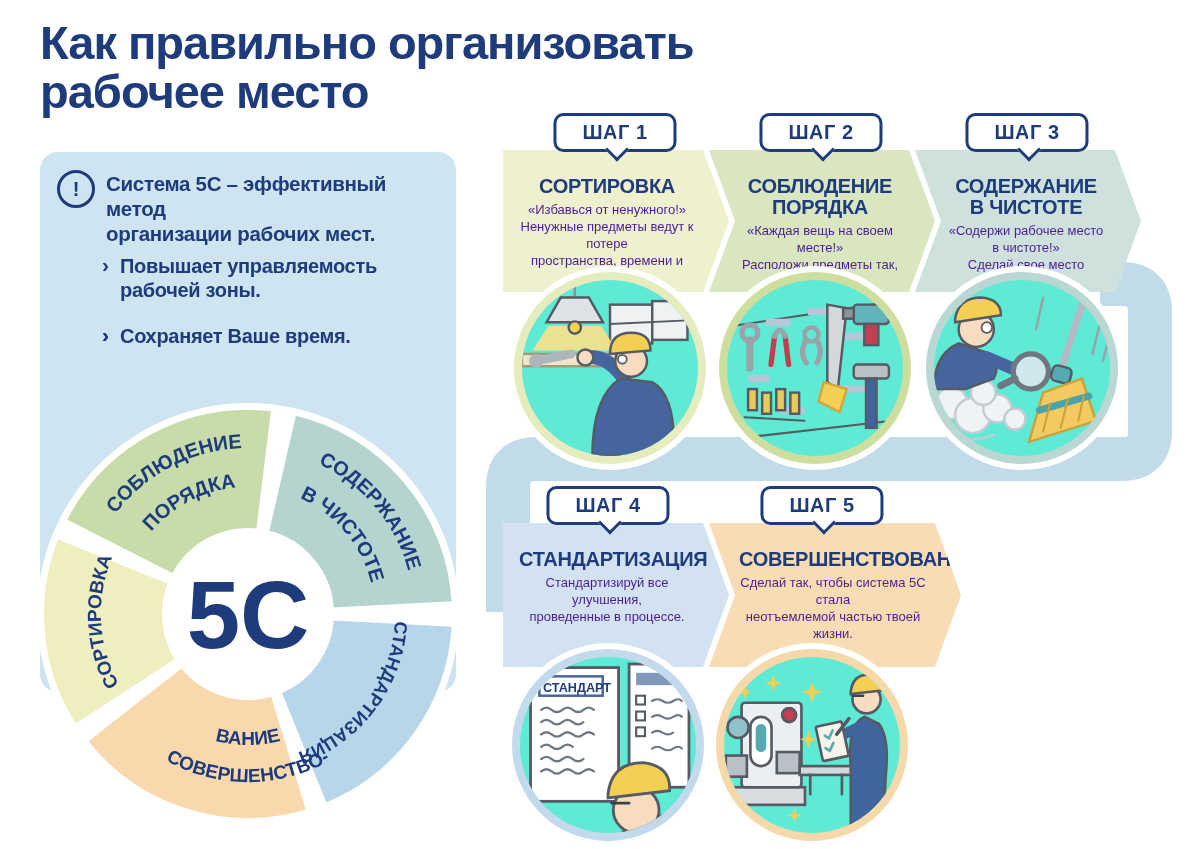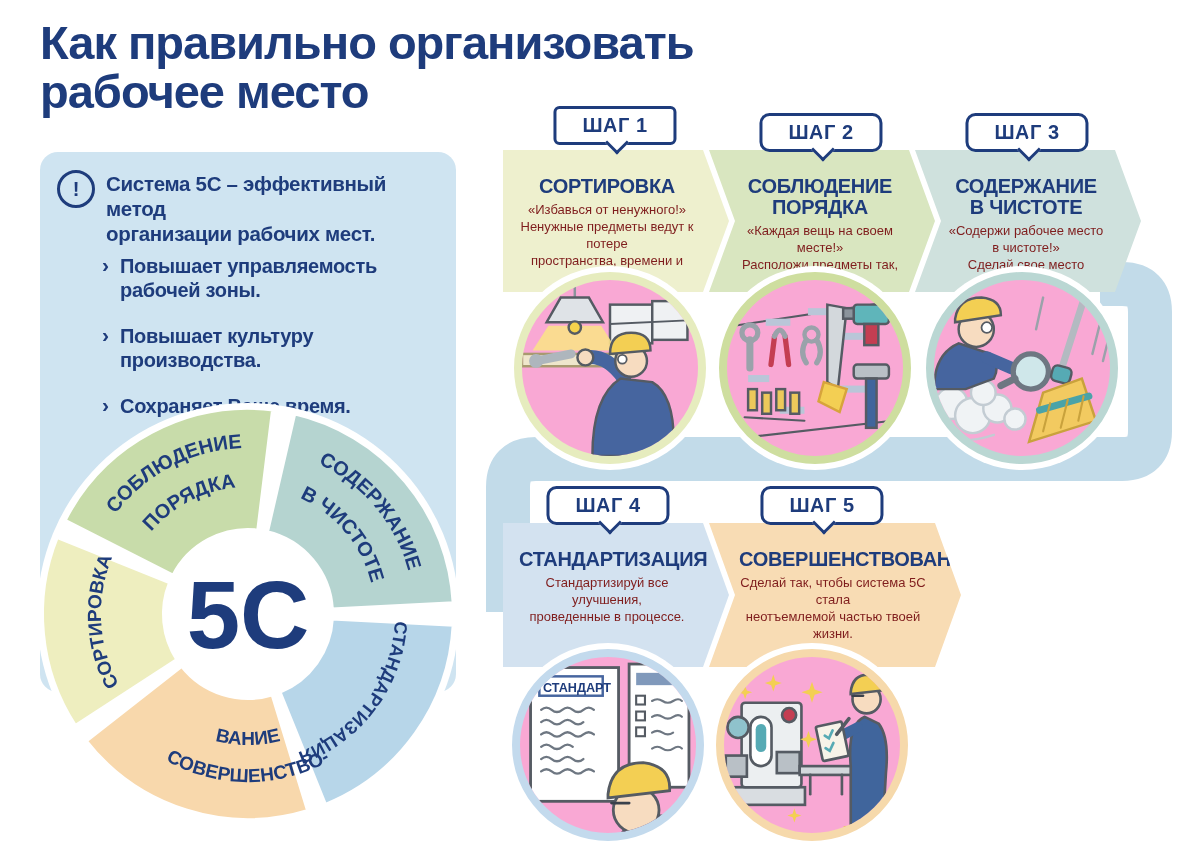--- a/index.html
+++ b/index.html
@@ -31,33 +31,33 @@
   .row1{top:150px;height:142px;padding:26px 34px 0 16px;}
   .row2{top:523px;height:144px;padding:26px 34px 0 16px;}
   .notch.row1,.notch.row2{padding-left:30px;}
   .s1{left:503px;width:226px;background:#eef0ce;}
   .s2{left:709px;width:226px;background:#d9e6c0;}
   .s3{left:915px;width:226px;background:#cfe1dd;}
   .s4{left:503px;width:226px;background:#d3e2f0;}
   .s5{left:709px;width:252px;background:#f8dcb4;}
   .step-title{font-size:20px;font-weight:700;line-height:1.05;letter-spacing:-0.3px;
               color:#1e3c7c;white-space:pre-line;margin-bottom:5px;}
-  .step-quote,.step-desc{font-size:13px;line-height:1.3;color:#7f1d1d;white-space:pre-line;}
+  .step-quote,.step-desc{font-size:13px;line-height:1.3;color:#4c1d95;white-space:pre-line;}
   
   .badge{position:absolute;z-index:5;transform:translateX(-50%);background:#fff;
          border:3px solid #1e3c7c;border-radius:10px;padding:5px 26px;font-size:20px;
          font-weight:700;color:#1e3c7c;letter-spacing:0.5px;}
   .badge::after{content:"";position:absolute;left:50%;bottom:-9px;width:14px;height:14px;
          margin-left:-7px;background:#fff;border-right:3px solid #1e3c7c;
          border-bottom:3px solid #1e3c7c;transform:rotate(45deg);}
-  .b1{left:615px;top:106px;border-radius:6px;} .b2{left:821px;top:113px;} .b3{left:1027px;top:113px;}
+  .b1{left:615px;top:113px;} .b2{left:821px;top:113px;} .b3{left:1027px;top:113px;}
   .b4{left:608px;top:486px;} .b5{left:822px;top:486px;}
   
   .circle{position:absolute;z-index:4;width:176px;height:176px;border-radius:50%;
-          background:#f9a8d4;box-shadow:0 0 0 6px #fff;overflow:hidden;}
+          background:#5eead4;box-shadow:0 0 0 6px #fff;overflow:hidden;}
   .c1{left:514px;top:272px;border:8px solid #e6ecbe;}
   .c2{left:719px;top:272px;border:8px solid #cede9f;}
   .c3{left:926px;top:272px;border:8px solid #bad7d3;}
   .c4{left:512px;top:649px;border:8px solid #c3daed;}
   .c5{left:716px;top:649px;border:8px solid #f6d9ab;}
   .circle svg{display:block;width:176px;height:176px;}
 </style>
 </head>
 <body>
 
@@ -65,22 +65,21 @@
 
   <h1 class="title"><span>Как правильно организовать</span><br><span>рабочее место</span></h1>
 
   <section class="intro">
     <div class="info-icon">!</div>
     <p class="intro-heading">Система 5С – эффективный метод
 организации рабочих мест.</p>
     <div class="bullets">
       <div class="bullet"><span class="marker">›</span><span>Повышает управляемость
 рабочей зоны.</span></div>
-      <div class="bullet"><span class="marker">›</span><span>Повышает культуру
-производства.</span></div>
+      <div class="bullet"><span class="marker">›</span></div>
       <div class="bullet"><span class="marker">›</span><span>Сохраняет Ваше время.</span></div>
     </div>
   </section>
 
   <svg class="wheel" width="436" height="436" viewBox="0 0 436 436">
     <circle cx="218" cy="218" r="211" fill="#ffffff"></circle>
     <path stroke="#fff" stroke-width="4" d="M34.5 124.5 A206 206 0 0 1 243.1 13.4 L228.2 134.6 A84 84 0 0 0 143.2 179.9 Z" fill="#c8dcaa"></path>
     <path stroke="#fff" stroke-width="4" d="M264.4 17.3 A206 206 0 0 1 423.7 207.2 L301.9 213.6 A84 84 0 0 0 236.9 136.2 Z" fill="#b5d4d0"></path>
     <path stroke="#fff" stroke-width="4" d="M423.7 228.8 A206 206 0 0 1 295.2 409.0 L249.5 295.9 A84 84 0 0 0 301.9 222.4 Z" fill="#b7d6e9"></path>
     <path stroke="#fff" stroke-width="4" d="M278.2 415.0 A206 206 0 0 1 55.7 344.9 L151.8 269.7 A84 84 0 0 0 242.5 298.3 Z" fill="#f8d8ac"></path>

